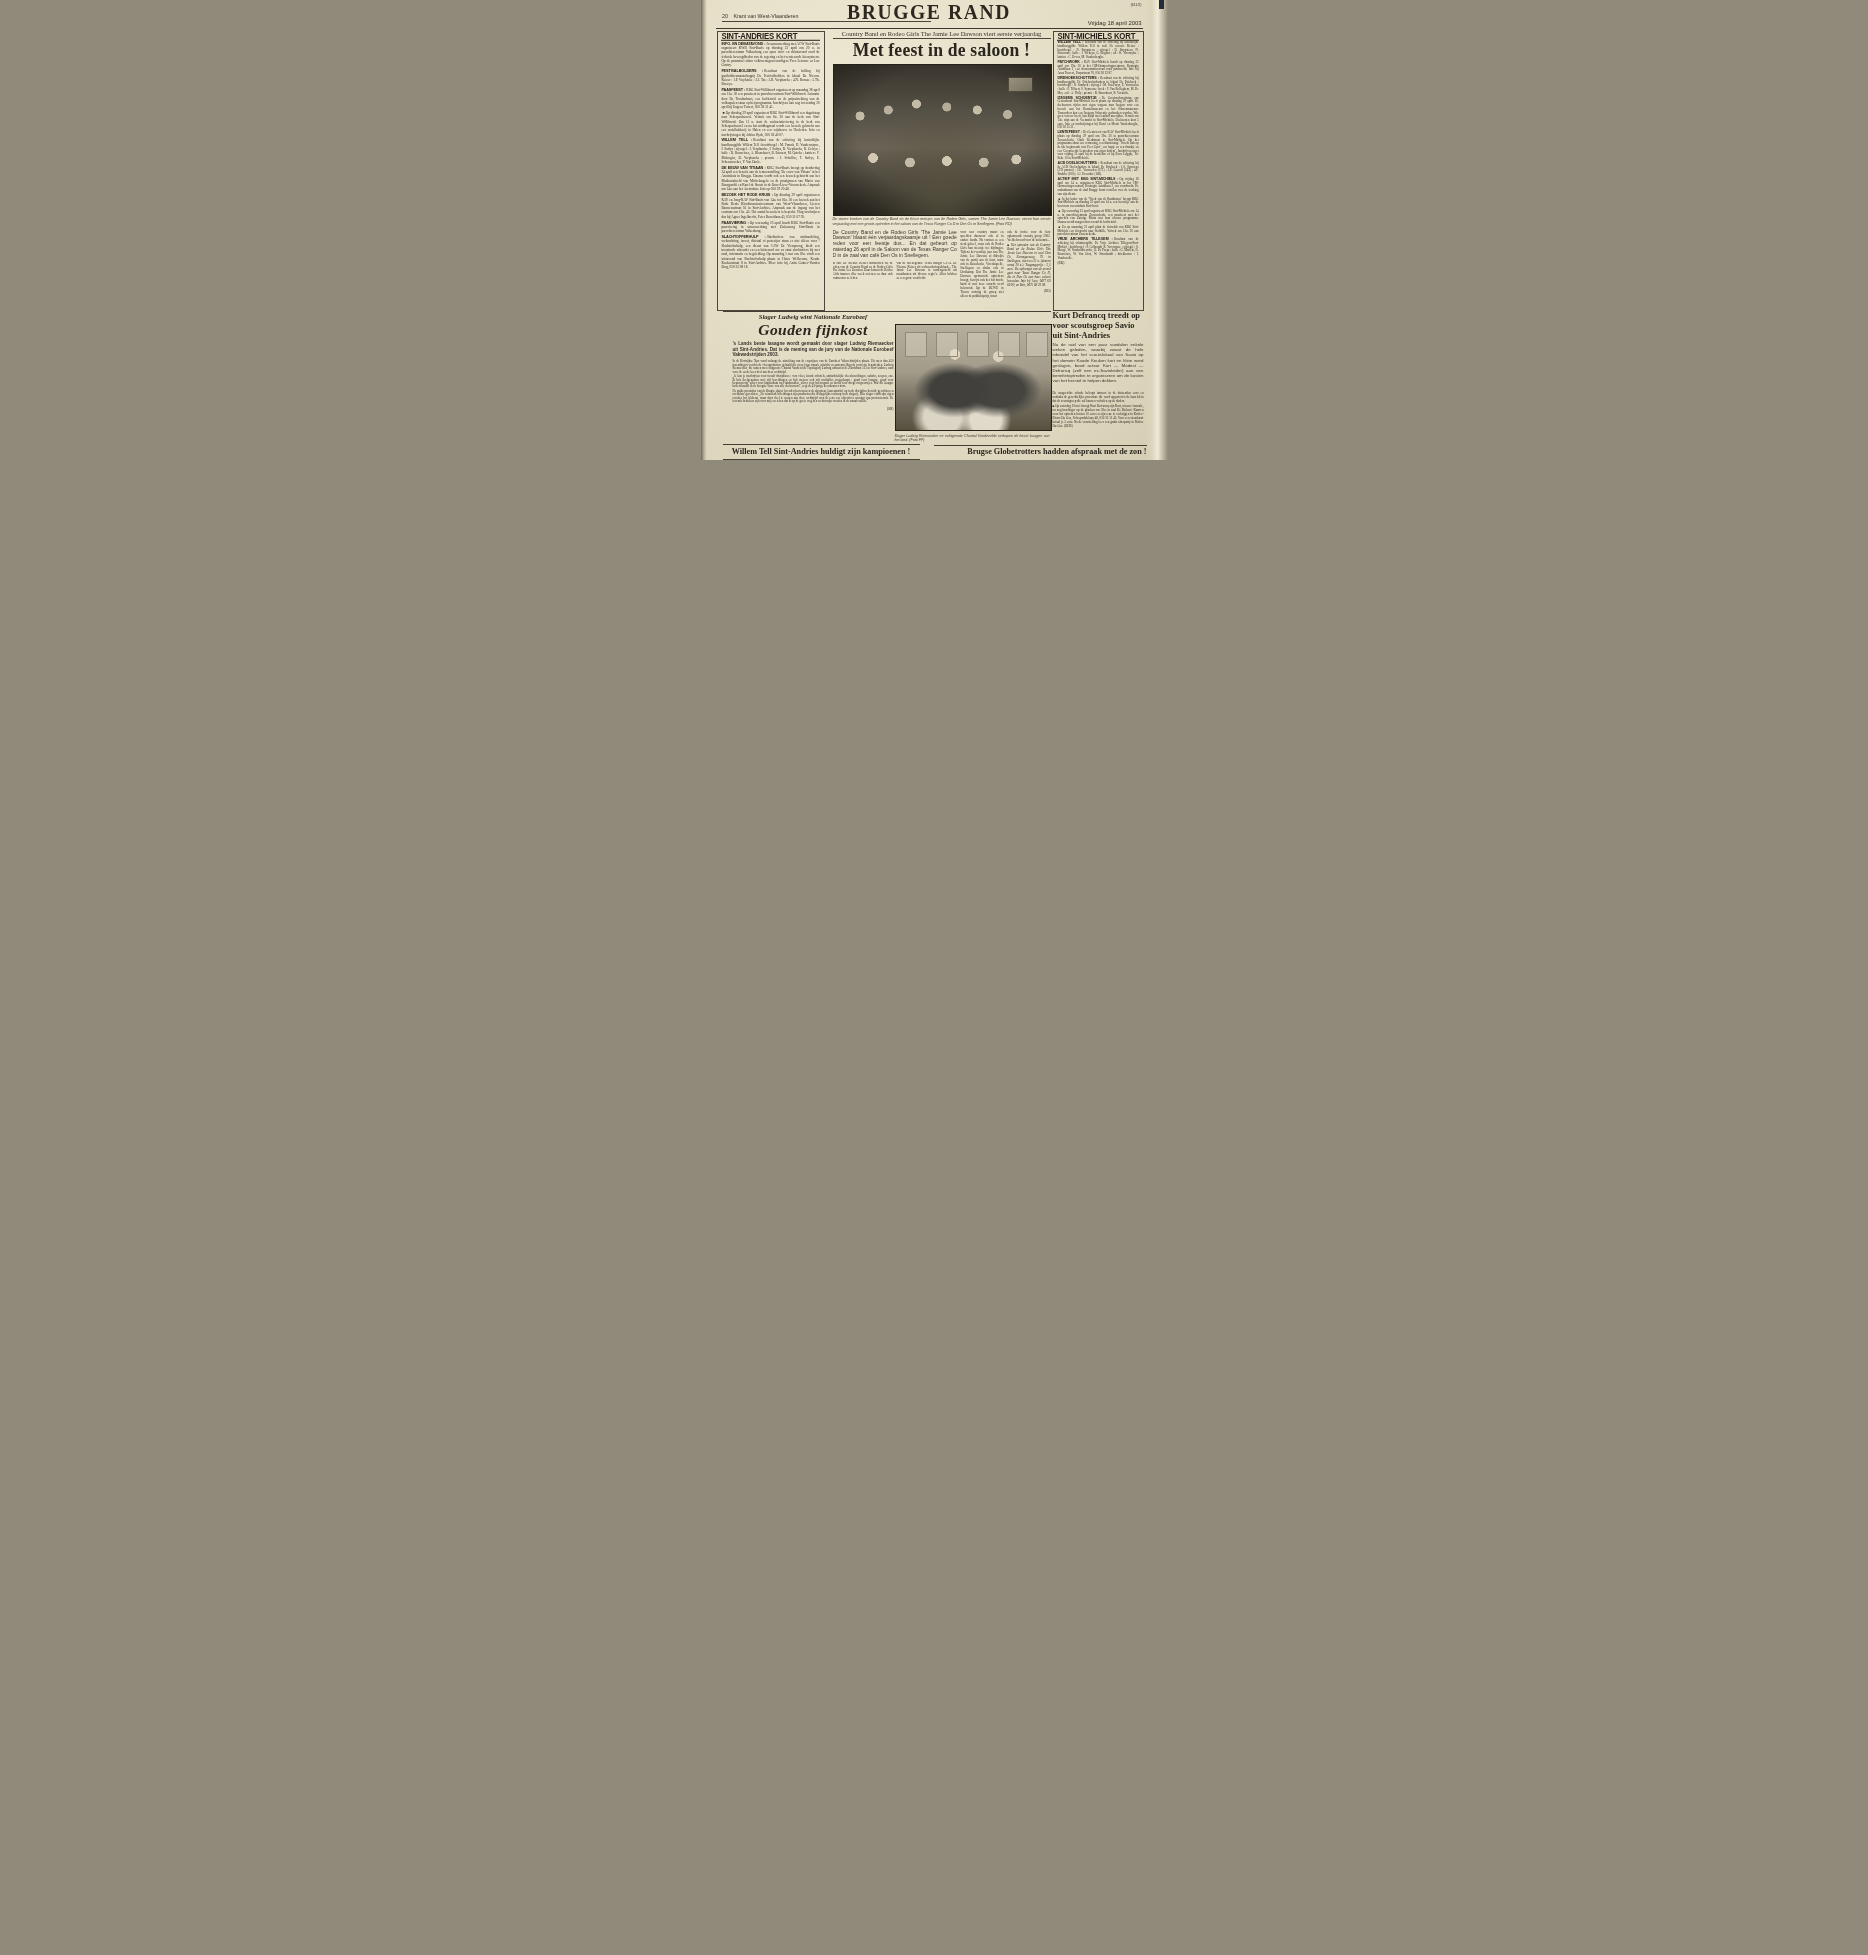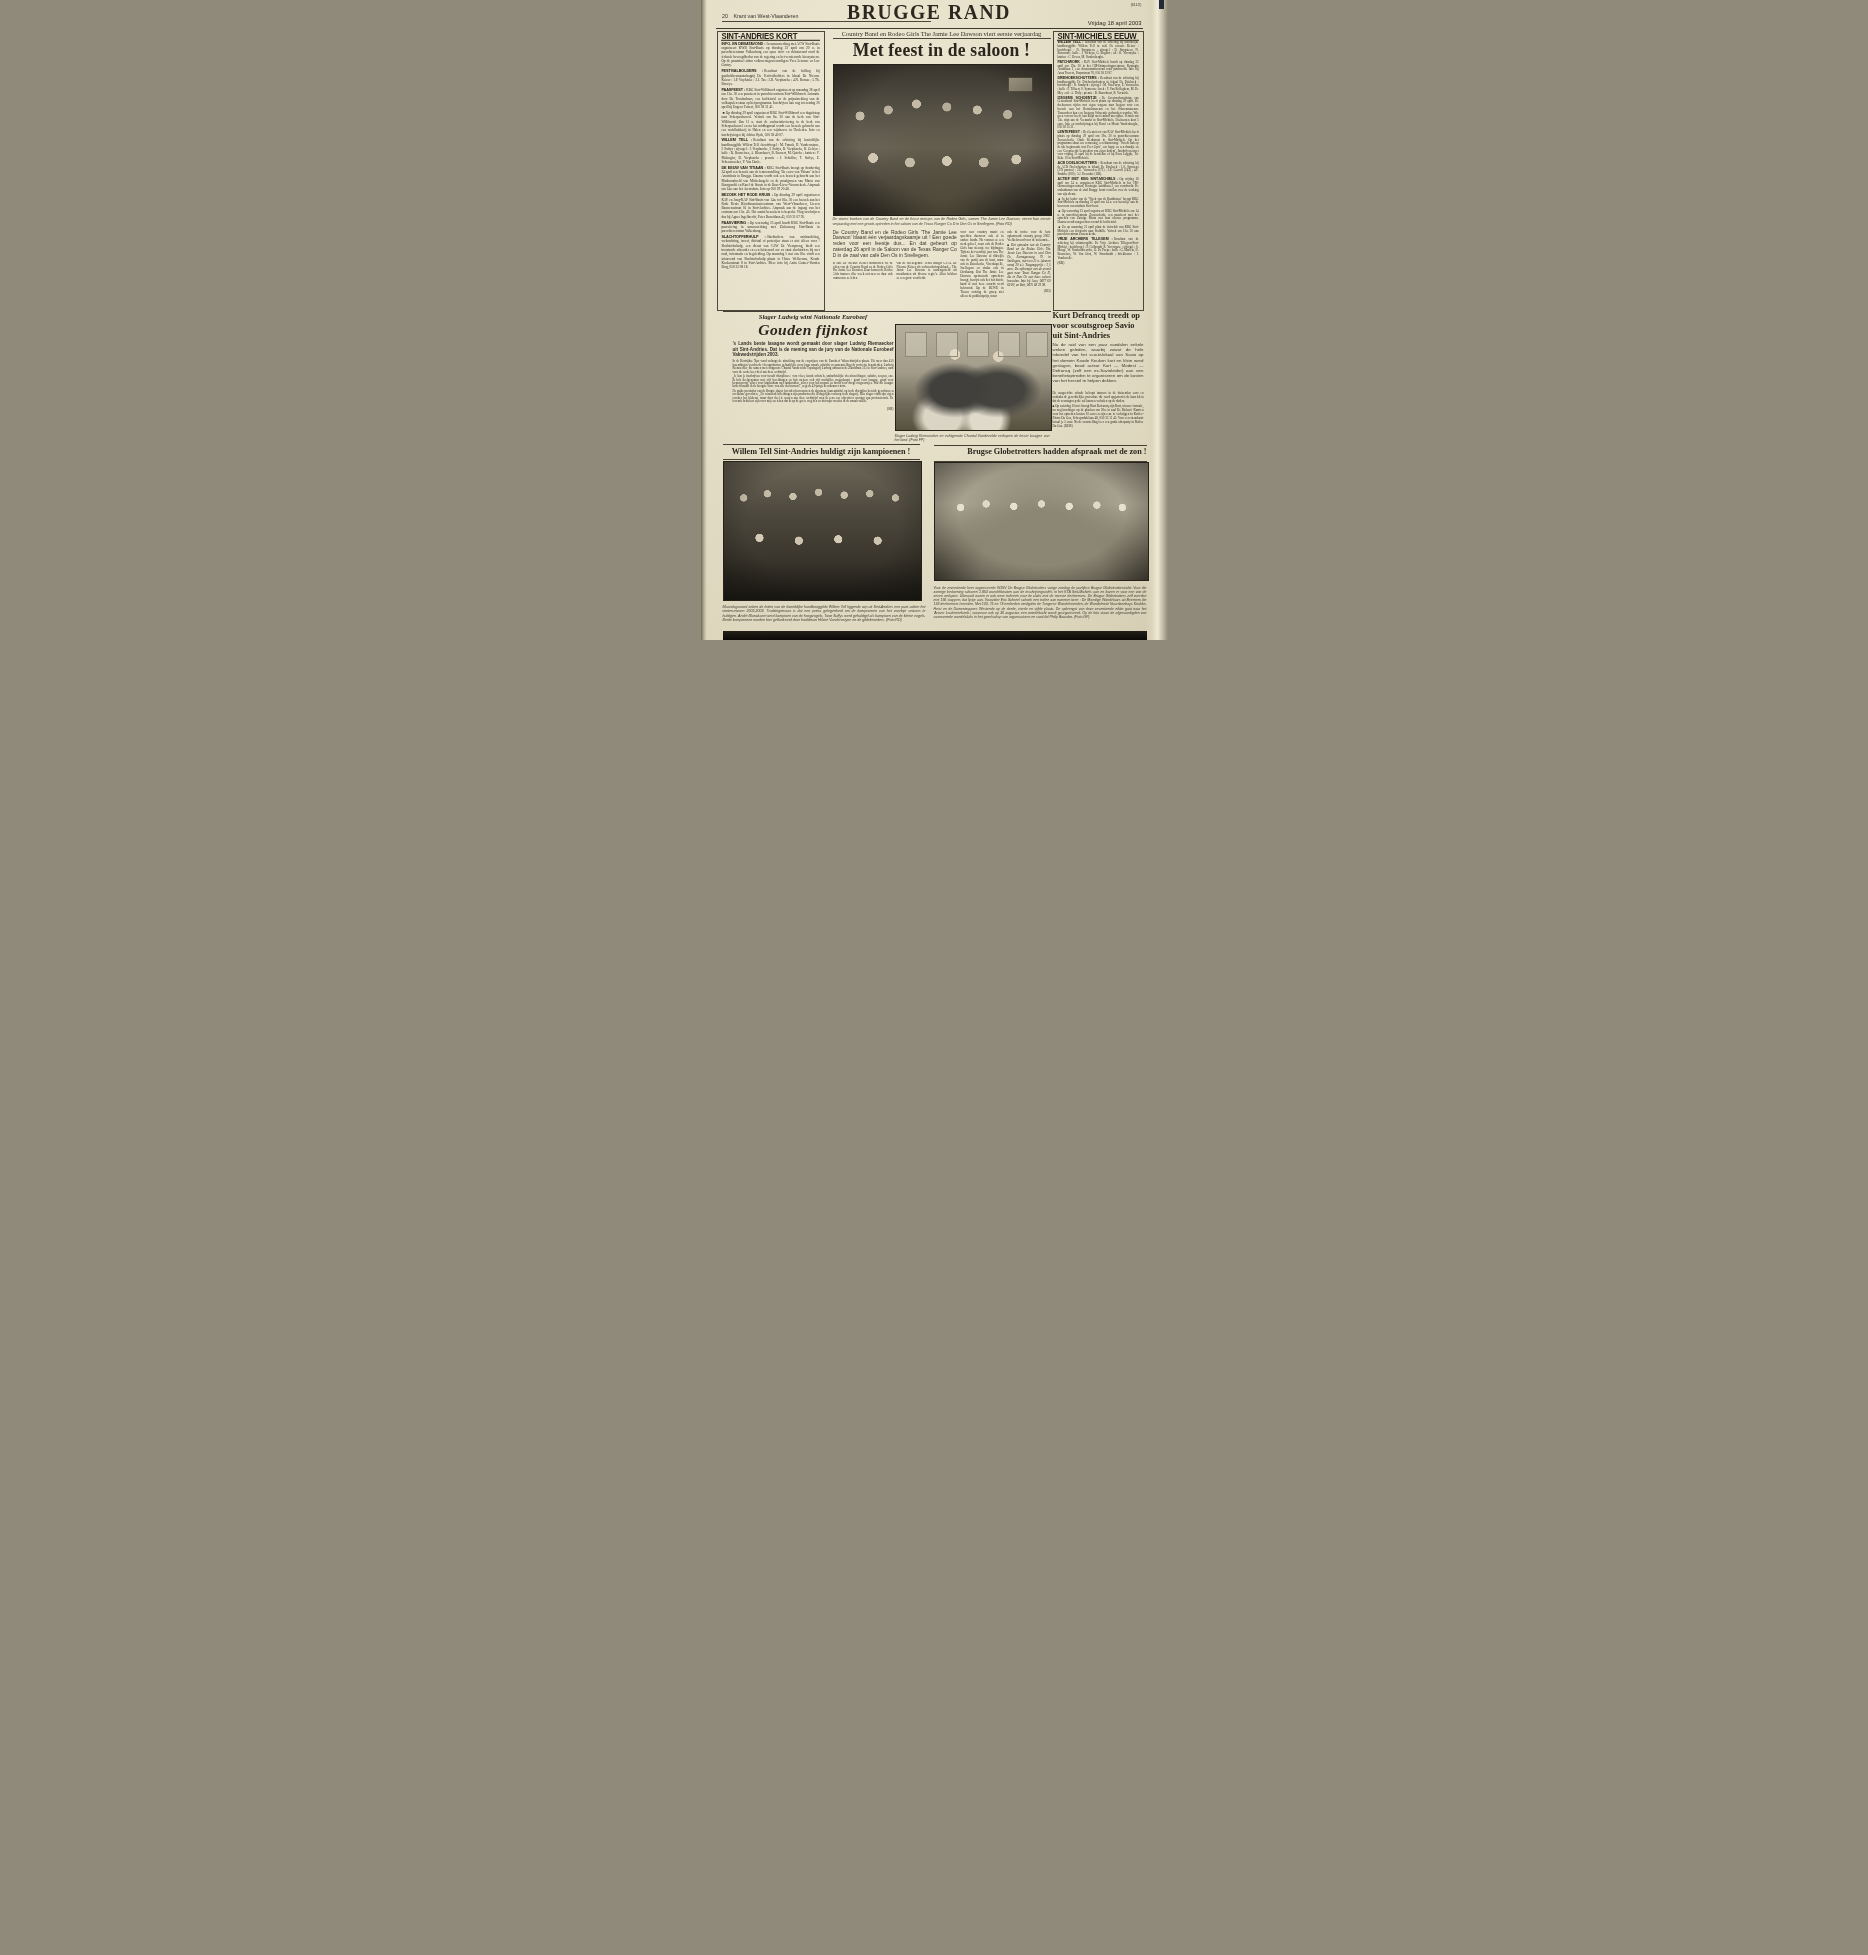--- a/index.html
+++ b/index.html
@@ -1,16 +1,16 @@
 <!DOCTYPE html>
 <html style="font-size:6.3px"><head>
 <meta charset="utf-8">
 <style>
   html,body{margin:0;padding:0;background:#8f8a79;}
-  .page{position:relative;width:467px;height:640px;margin:0 auto;overflow:hidden;
+  .page{position:relative;width:467px;height:460px;margin:0 auto;overflow:hidden;
     background:radial-gradient(ellipse at 35% 25%, #eee8d4 0%, #e6dfc8 45%, #ddd6bd 80%, #d3ccb2 100%);
     font-family:"Liberation Serif", serif;color:#2e2a22;}
   .binding{position:absolute;left:0;top:0;width:6.3px;height:100%;
     background:linear-gradient(90deg,#6e6956 0%,#a8a28a 40%,#cfc8ae 75%,rgba(230,223,200,0) 100%);}
   .page-curl{position:absolute;right:0;top:0;width:23px;height:100%;
     background:linear-gradient(90deg,rgba(230,223,200,0) 0%,#dcd5bc 30%,#efe9d6 55%,#b8b19b 82%,#8f8a79 100%);}
   .corner-notch{position:absolute;right:3.1px;top:0;width:5.5px;height:8.6px;background:#232a38;}
 
   
   .ph-left{position:absolute;left:21.5px;top:13.3px;font-family:"Liberation Sans",sans-serif;font-size:5.3px;color:#33302a;}
@@ -178,21 +178,21 @@
       </div>
       <div class="cb-col4">
         <p>ook de trofee voor de best opkomende country groep 2002. Veelbelovend voor de toekomst...</p>
         <p class="agenda">■ Het optreden van de Country Band en de Rodeo Girls The Jamie Lee Dawson in zaal Den Os, Eernegemweg 79 in Snellegem, start om 21 u. (deuren vanaf 20 u.). Toegangsprijs : 2,5 euro. De opbrengst van de avond gaat naar Texas Ranger Co D, die in Den Os een heus saloon bouwden. Info bij Jace, 0477 69 60 89, en Bert, 0475 68 29 98.</p>
         <p class="sign-r">(RD)</p>
       </div>
     </div>
   </section>
 
   <section class="kort kort-right">
-    <h2>SINT-MICHIELS EEUW</h2>
+    <h2>SINT-MICHIELS KORT</h2>
     <p><b>WILLEM TELL :</b><span>Resultaat van de schieting bij koninklijke handbooggilde Willem Tell in café De nieuwe Keizer : hoofdvogel : D. Strypsteen ; zijvogel : D. Strypsteen, N. Boterman ; kalle : J. Verkeyn, G. Bogaert ; uil : R. Vercruysse ; katrien : C. Devos, M. Vandenberghe.</span></p>
     <p><b>PATCHWORK :</b><span>KAV Sint-Michiels houdt op dinsdag 22 april om 19u. 30 in het CM-Ontmoetingscentrum, Koningin Astridlaan 2, een demonstratieavond rond patchwork. Info bij Anna Travers, Dorpsstraat 78, 050 38 32 87.</span></p>
     <p><b>DRIEHOEKSCHUTTERS :</b><span>Resultaat van de schieting bij handbooggilde De Driehoekschutters in lokaal De Driehoek : hoofdvogel : R. Sandyck ; zijvogel : M. Van Parys, E. Vermeulen ; kalle : P. Tillaert, S. Symoens ; hoek : F. Van Rolleghem, M. De Mey ; uil : A. Thily ; premie : B. Busschaert, R. Versnick.</span></p>
     <p><b>IZEGEMS SCHOENTJE :</b><span>De Grootoudersuitstap van Gezinsbond Sint-Michiels heeft plaats op dinsdag 29 april. De deelnemers rijden met eigen wagens naar Izegem voor een bezoek aan het Borstelmuseum en het Schoenmuseum. Tussendoor kan een Izegems Schoentje gedronken worden. Wie geen vervoer heeft, kan altijd met iemand meerijden. Vertrek om 13u. stipt aan de Veemarkt in Sint-Michiels. Deelnemen kost 5 euro. Info en inschrijvingen bij Karel en Maria Vandenberghe, 050 38 55 31.</span></p>
     <p><b>LENTEFEEST :</b><span>Het Lentefeest van KAV Sint-Michiels heeft plaats op dinsdag 29 april om 19u. 30 in parochiecentrum Zwaenekerke, Oude Kerkstraat in Sint-Michiels. Op het programma staan een verrassing, een diamontage ’Van de hak op de tak beginnende met Peer Gynt’, een hapje en een drankje en een ’Gevarieerde Lenteshow van eigen bodem’. Inschrijven moet voor vrijdag 25 april bij de kernleden of bij Roos Logghe, Ter Beke 10 in Sint-Michiels.</span></p>
     <p><b>ACB DOELSCHUTTERS :</b><span>Resultaat van de schieting bij de ACB Doelschutters in lokaal De Driehoek : 1.S. Symoens (278 punten) ; 2.E. Vermeulen (272) ; 3.P. Geerolf (243) ; 4.F. Strubbe (180) ; 5.J. Desender (168).</span></p>
     <p><b>ACTIEF MET KBG SINT-MICHIELS :</b><span>Op vrijdag 18 april om 14 u. organiseert KBG Sint-Michiels in het CM-Ontmoetingscentrum, Koningin Astridlaan 2, een voordracht. De ombudsman van de stad Brugge komt vertellen over de werking van zijn dienst.</span></p>
     <p><b></b><span>■ In het kader van de ’Week van de Rusthuizen’ brengt KBG Sint-Michiels op dinsdag 22 april om 14 u. een bezoekje aan de bewoners van rusthuis Sint-Jozef.</span></p>
     <p><b></b><span>■ Op woensdag 23 april organiseert KBG Sint-Michiels om 14 u. in parochiecentrum Zwaenekerke een paasfeest met het optreden van Zuinige Maria met haar nieuwe programma. Daarna wordt aangeschoven rond de koffietafel.</span></p>
     <p><b></b><span>■ En op maandag 21 april plant de fietsclub van KBG Sint-Michiels een fietstocht naar Stalhille. Vertrek om 13u. 30 aan parochiecentrum Zwaenekerke.</span></p>

